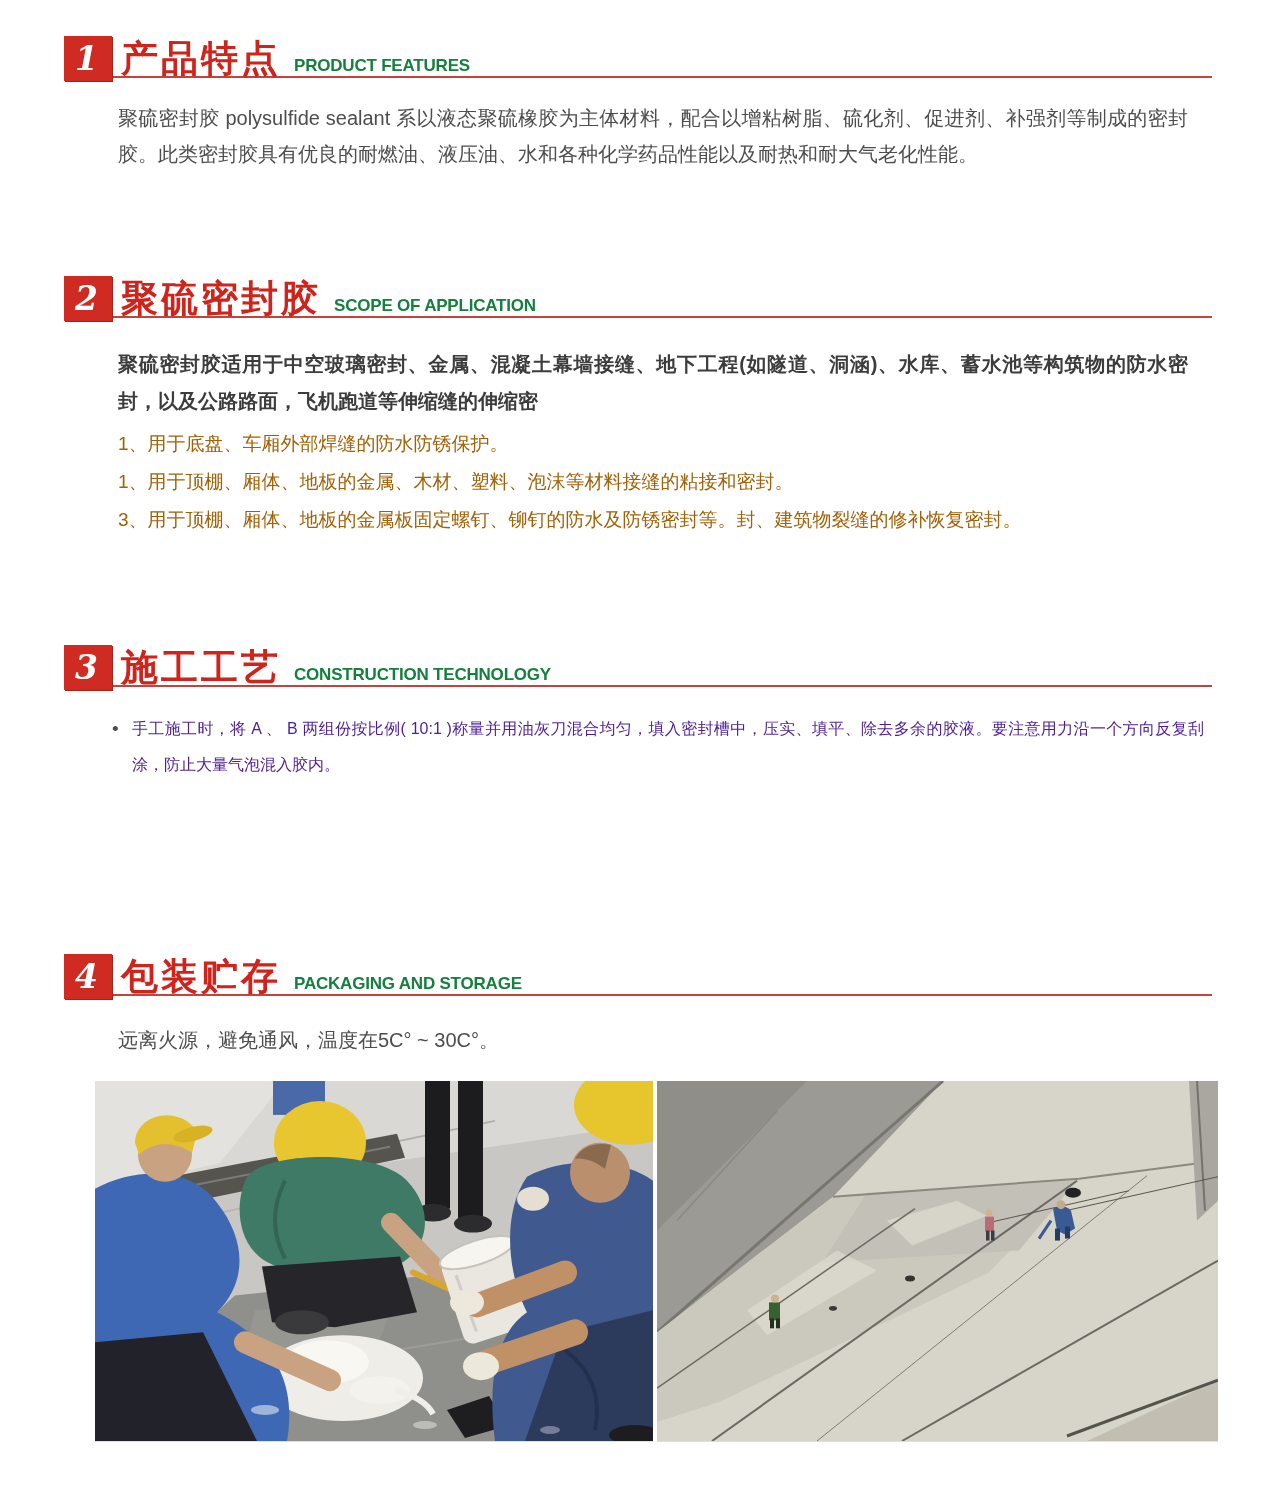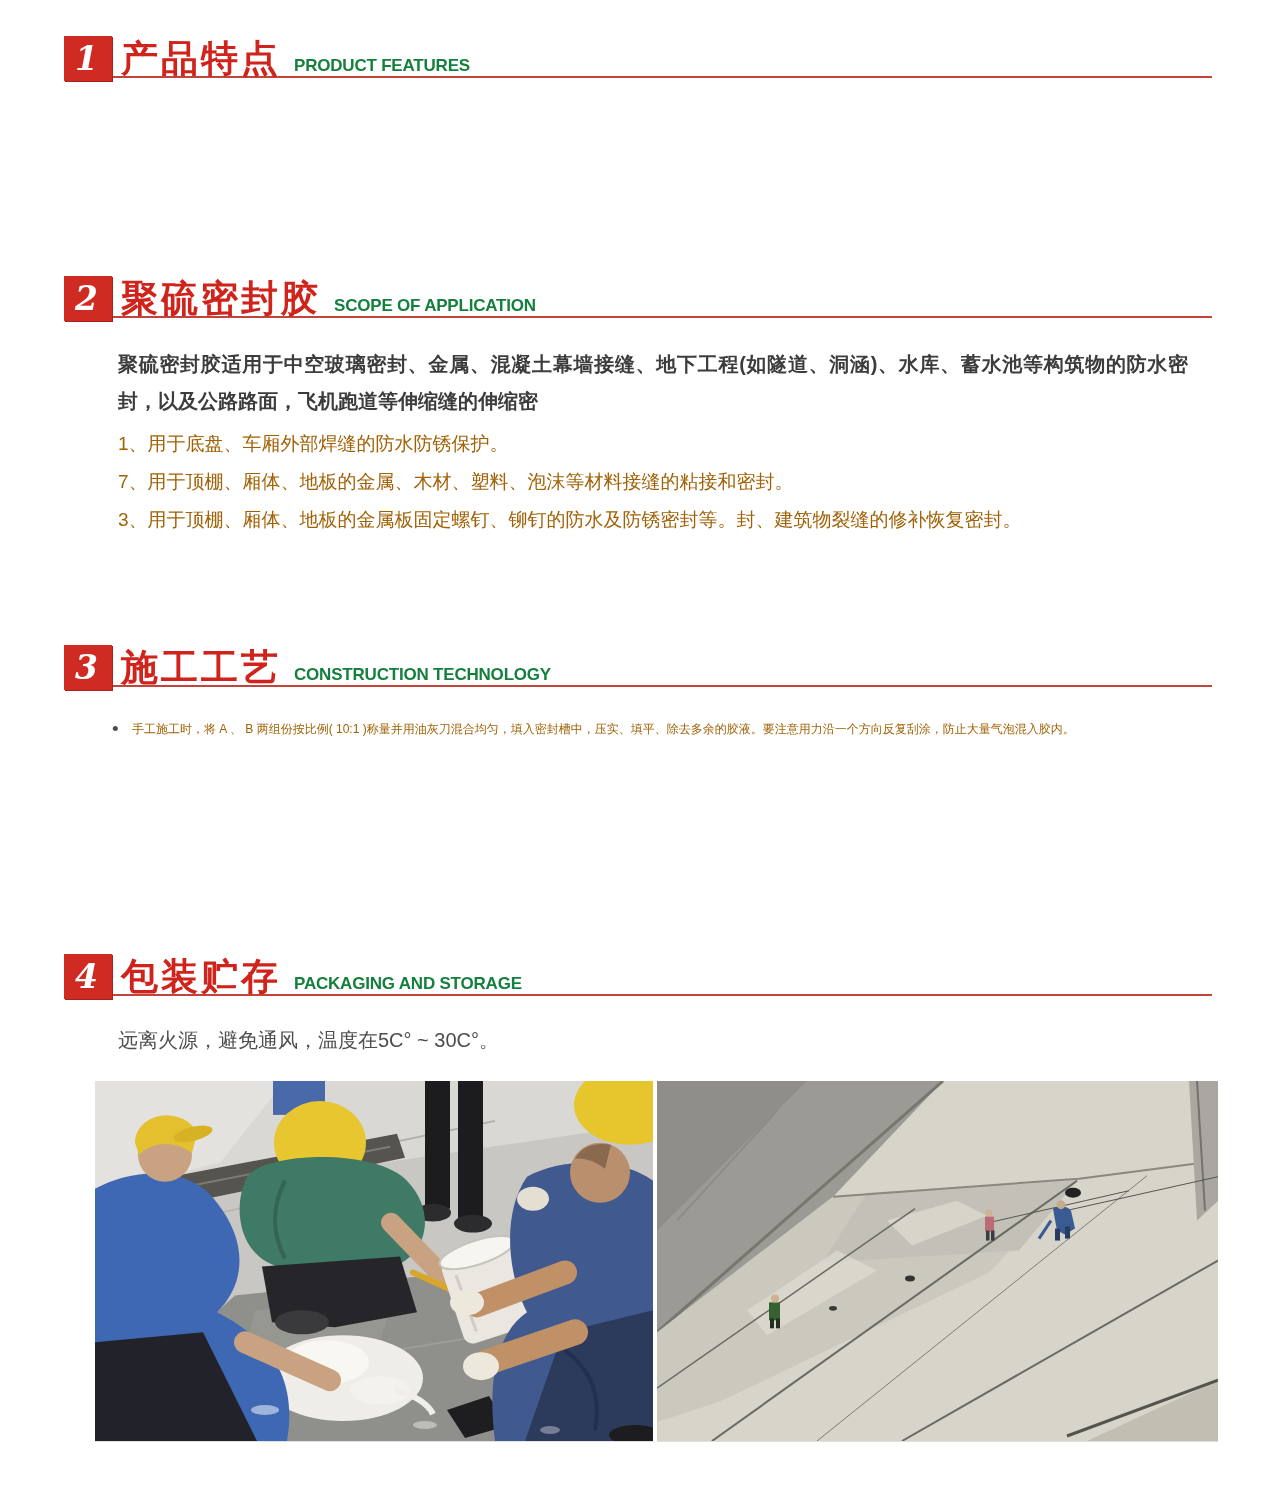--- a/index.html
+++ b/index.html
@@ -54,21 +54,21 @@
     text-align:justify;
   }
   .apps { margin-top:8px; }
   .app-item {
     margin:6px 0 0 54px; width:1086px;
     font-size:19px; line-height:32px; color:#a16207;
   }
   .bullets { margin-top:20px; }
   .bullet {
     position:relative; margin-top:3px; padding-left:68px; width:1140px;
-    font-size:12px; line-height:36px; color:#a16207; text-align:justify;
+    font-size:16px; line-height:36px; color:#4c1d95; text-align:justify;
   }
   .bullet::before {
     content:"\2022"; position:absolute; left:48px; top:0;
     color:#4d4d4d; font-size:19px;
   }
 
   .photos {
     position:absolute; left:95px; top:1081px; width:1123px; height:361px;
     display:flex; gap:4px;
   }
@@ -84,35 +84,36 @@
 
   <div class="sec sec-1">
     <div class="sec-header">
       <div class="hline"></div>
       <div class="num-box">1</div>
       <div class="titles">
         <span class="t-zh">产品特点</span>
         <span class="t-en">PRODUCT FEATURES</span>
       </div>
     </div>
+    <div class="para">聚硫密封胶 polysulfide sealant 系以液态聚硫橡胶为主体材料，配合以增粘树脂、硫化剂、促进剂、补强剂等制成的密封胶。此类密封胶具有优良的耐燃油、液压油、水和各种化学药品性能以及耐热和耐大气老化性能。</div>
   </div>
 
   <div class="sec sec-2">
     <div class="sec-header">
       <div class="hline"></div>
       <div class="num-box">2</div>
       <div class="titles">
         <span class="t-zh">聚硫密封胶</span>
         <span class="t-en">SCOPE OF APPLICATION</span>
       </div>
     </div>
     <div class="lead">聚硫密封胶适用于中空玻璃密封、金属、混凝土幕墙接缝、地下工程(如隧道、洞涵)、水库、蓄水池等构筑物的防水密封，以及公路路面，飞机跑道等伸缩缝的伸缩密</div>
     <div class="apps">
       <div class="app-item">1、用于底盘、车厢外部焊缝的防水防锈保护。</div>
-      <div class="app-item">7、用于顶棚、厢体、地板的金属、木材、塑料、泡沫等材料接缝的粘接和密封。</div>
+      <div class="app-item">1、用于顶棚、厢体、地板的金属、木材、塑料、泡沫等材料接缝的粘接和密封。</div>
       <div class="app-item">3、用于顶棚、厢体、地板的金属板固定螺钉、铆钉的防水及防锈密封等。封、建筑物裂缝的修补恢复密封。</div>
     </div>
   </div>
 
   <div class="sec sec-3">
     <div class="sec-header">
       <div class="hline"></div>
       <div class="num-box">3</div>
       <div class="titles">
         <span class="t-zh">施工工艺</span>

